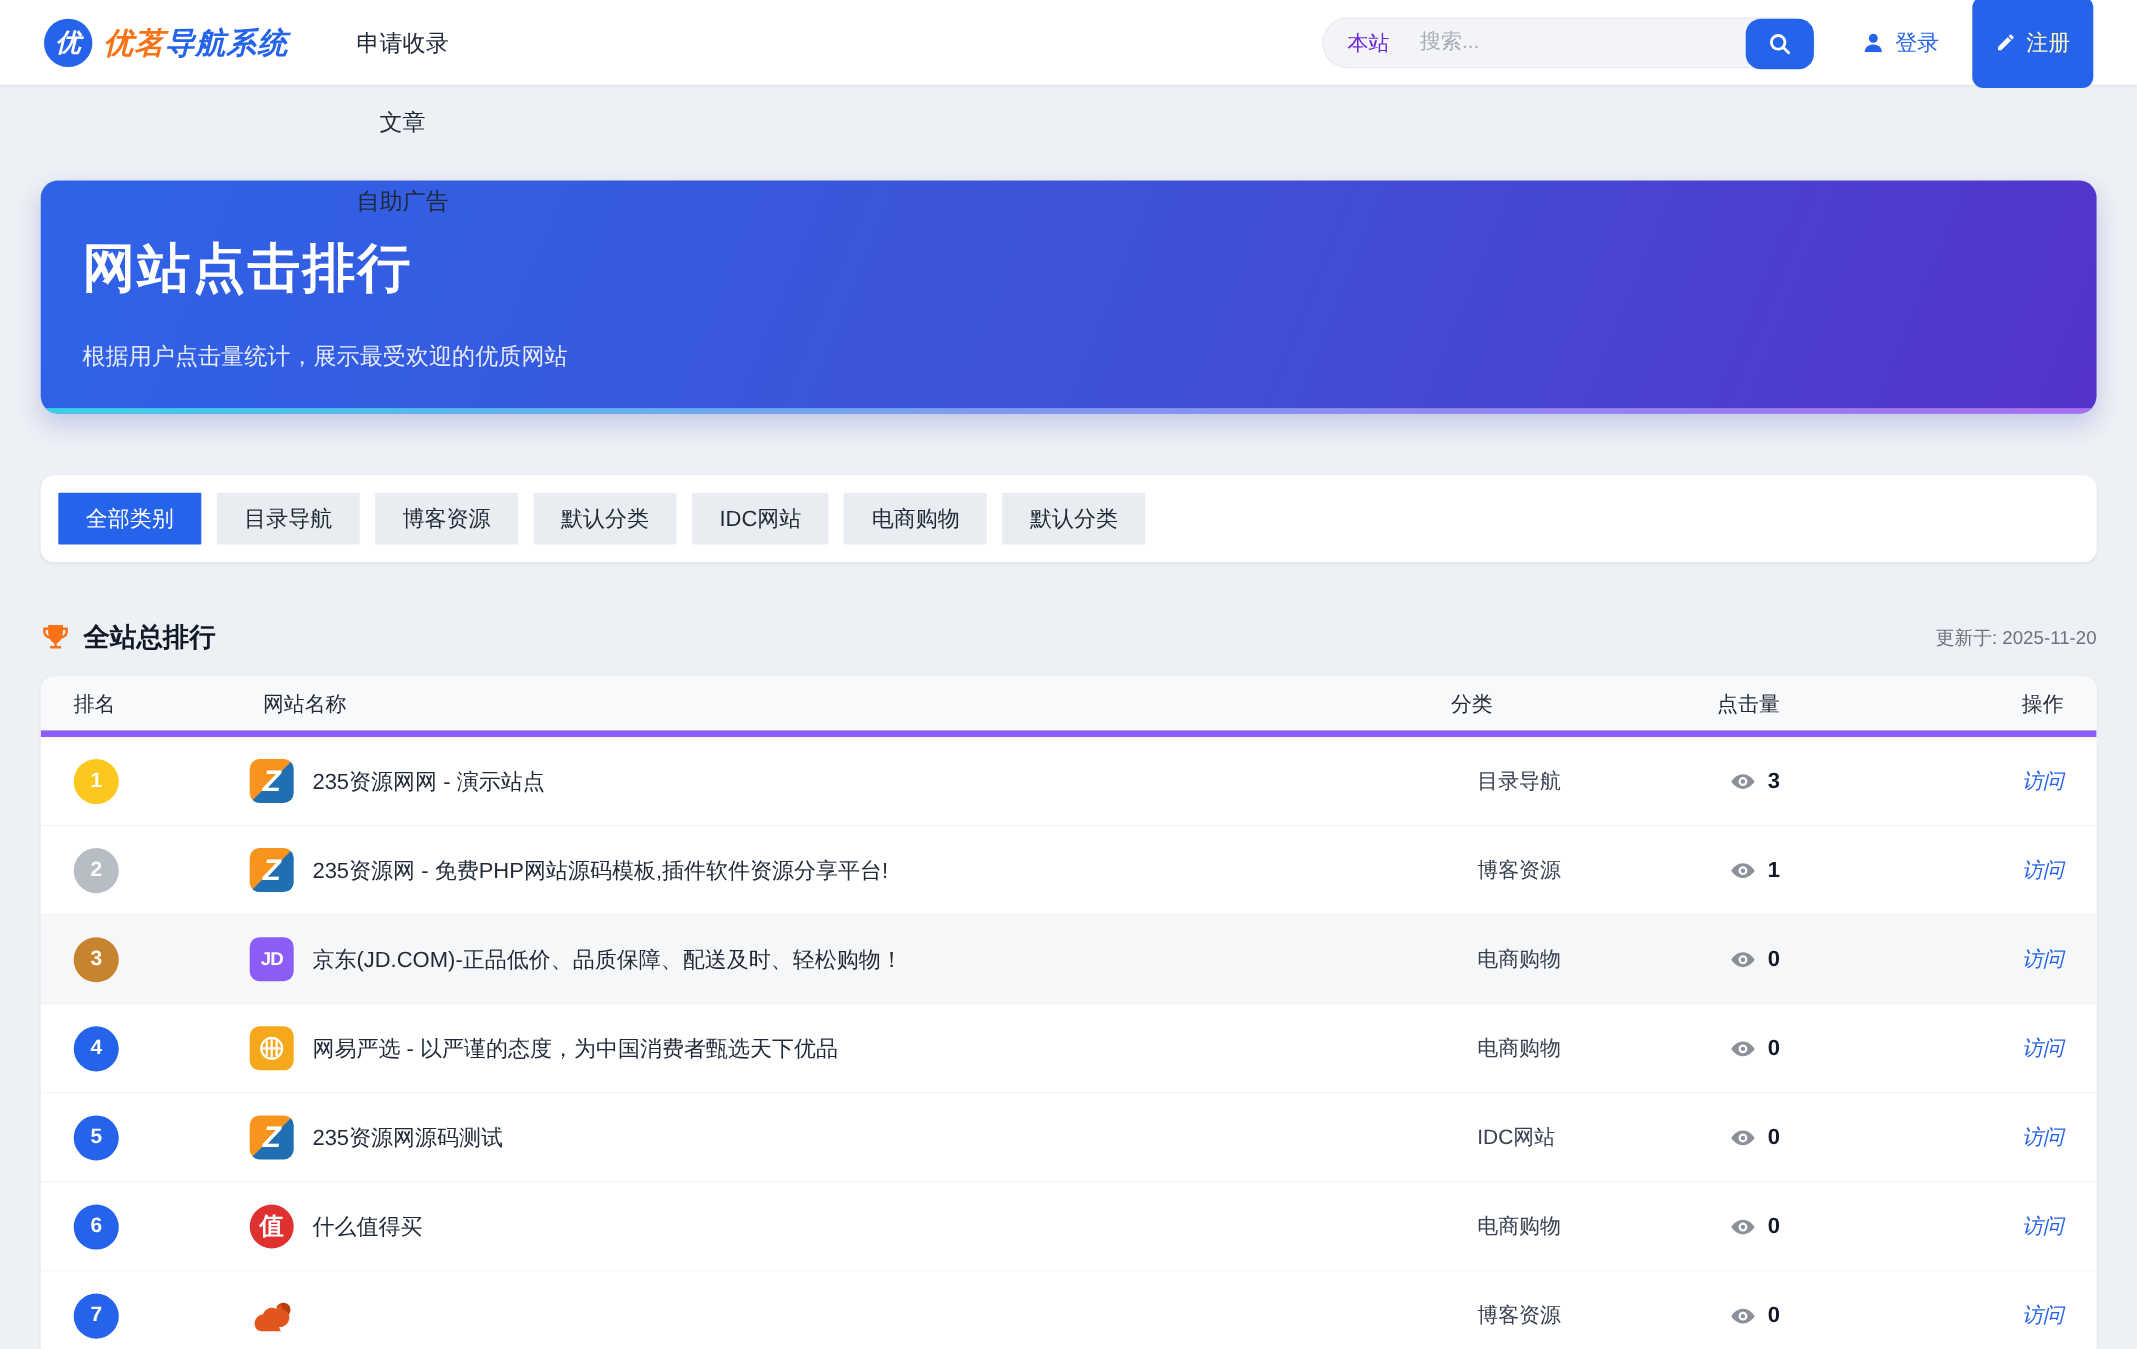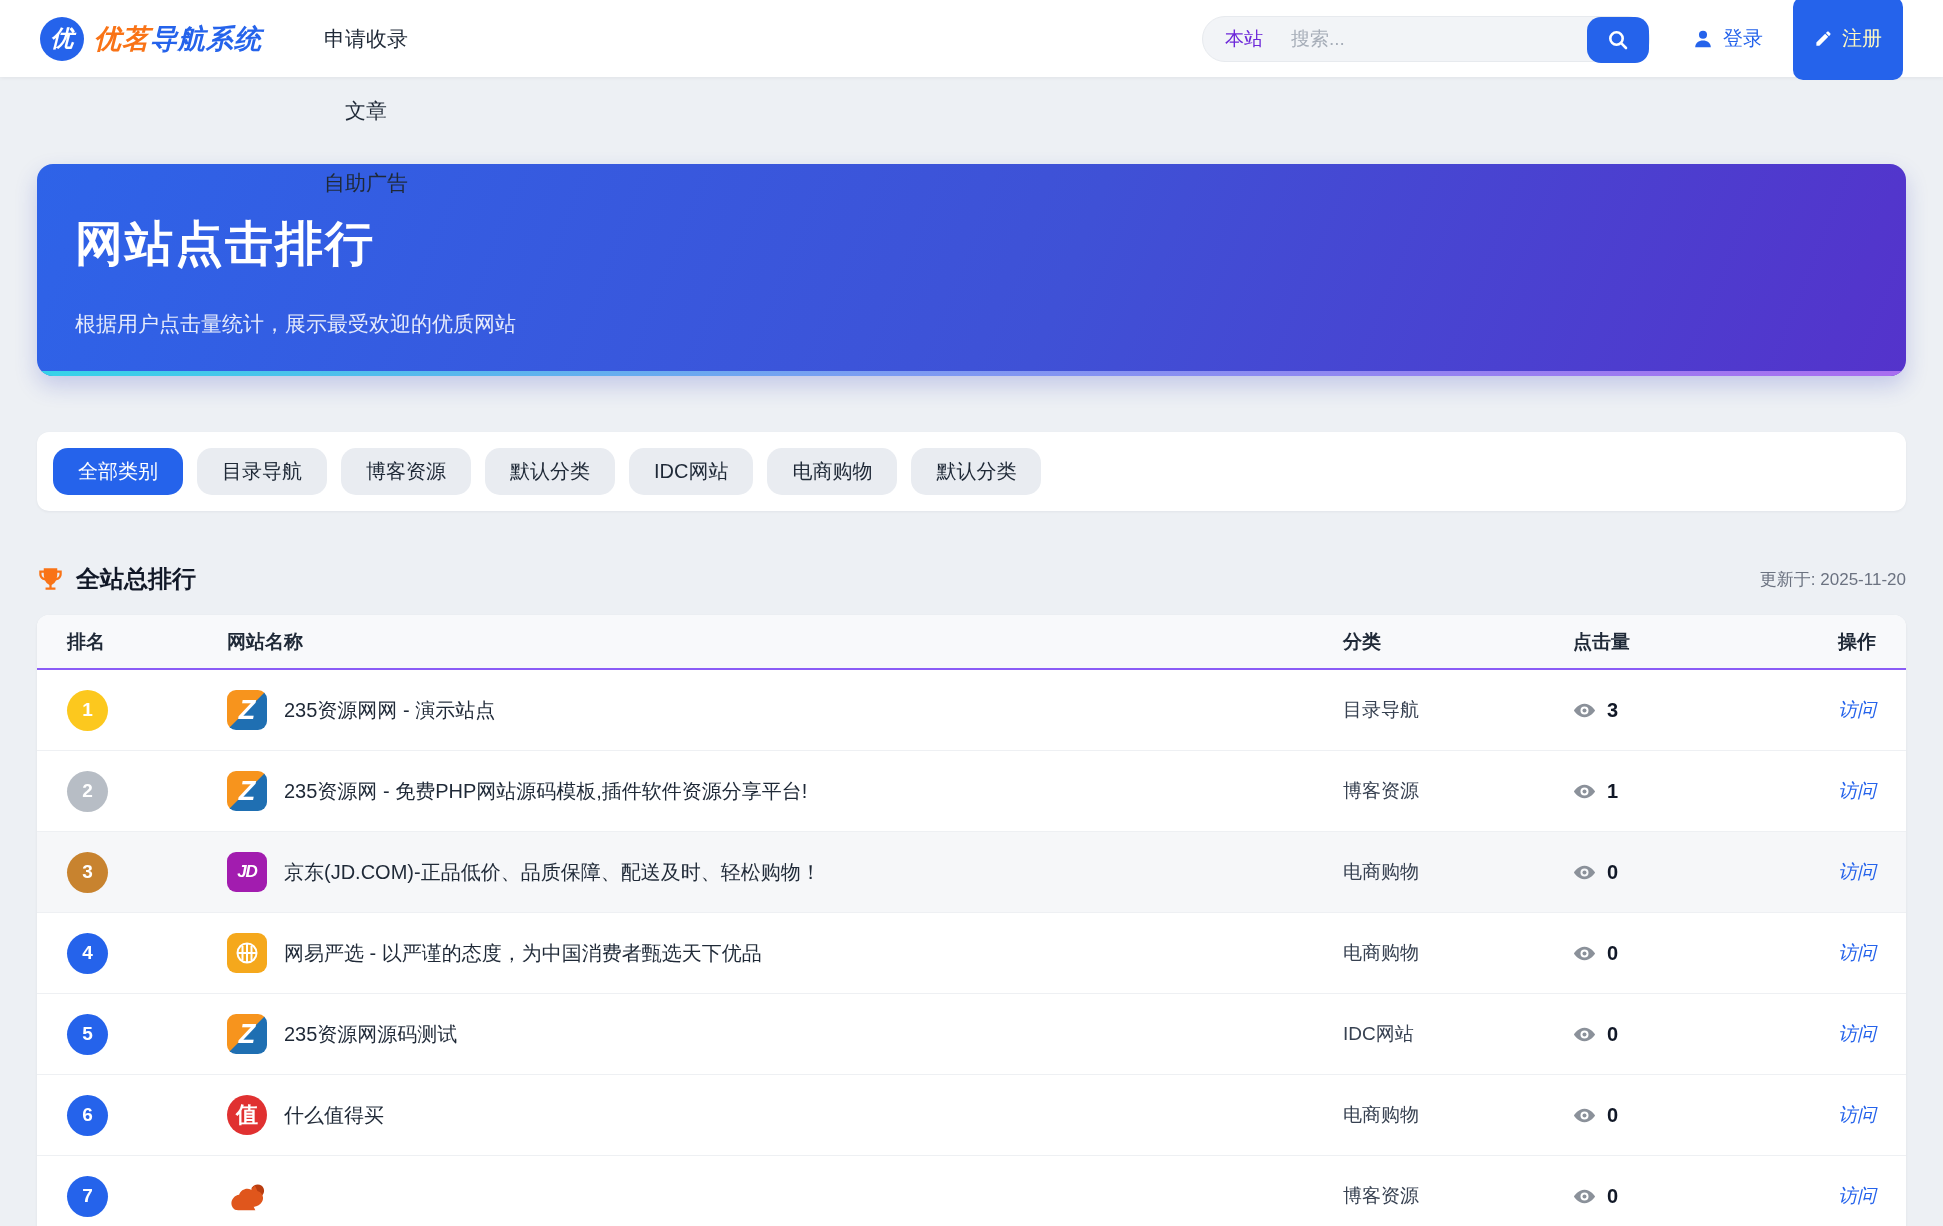--- a/index.html
+++ b/index.html
@@ -35,56 +35,56 @@
           background:linear-gradient(112deg,#2e63e8 0%,#3f51d6 55%,#5433cb 100%);
           padding:48px 38px; box-shadow:0 10px 22px rgba(49,66,190,.22); }
   .hero h1 { font-size:48px; font-weight:800; color:#fff; letter-spacing:2px; }
   .hero p { font-size:21px; color:rgba(255,255,255,.88); margin-top:34px; }
   .hero-strip { position:absolute; left:0; right:0; bottom:0; height:5px;
                 background:linear-gradient(90deg,#35d3e8 0%,#7b9cf2 45%,#a96df0 100%); }
 
   
   .cat-card { margin:56px 37px 0; background:#fff; border-radius:12px; padding:16px;
               display:flex; gap:14px; box-shadow:0 1px 3px rgba(15,23,42,.05); }
-  .chip { height:47px; padding:16px 25px; border-radius:15px; border:none; font-size:20px; cursor:pointer;
+  .chip { height:47px; padding:16px 25px; border-radius:1px; border:none; font-size:20px; cursor:pointer;
           font-family:inherit; background:#e9ecf1; color:#1f2937; display:flex; align-items:center; }
   .chip.active { background:#2563eb; color:#fff; }
 
   
   .sec-head { display:flex; align-items:center; margin:52px 37px 20px; }
   .sec-head h2 { font-size:24px; font-weight:800; color:#111827; margin-left:12px; }
   .updated { margin-left:auto; font-size:17px; color:#6b7280; }
 
   
   .table-card { margin:0 37px; background:#fff; border-radius:12px 12px 0 0;
                 box-shadow:0 1px 3px rgba(15,23,42,.06); overflow:hidden; }
   .thead, .trow { display:grid; grid-template-columns:160px 1fr 230px 170px 133px;
                   align-items:center; padding:0 30px; }
-  .thead { height:55px; background:#f8f9fb; border-bottom:2px solid #8b5cf6;
-           font-size:19px; font-weight:700; color:#1f2937; }
+  .thead { height:55px; background:#f8f9fb; border-bottom:6px solid #8b5cf6;
+           font-size:19px; font-weight:400; color:#1f2937;gap:12px; }
   .th-action { text-align:right; }
   .trow { height:81px; border-bottom:1px solid #eef0f3; background:#fff; }
   .trow.hl { background:#f6f7f9; }
   .badge { width:41px; height:41px; border-radius:50%; display:flex; align-items:center;
            justify-content:center; color:#fff; font-weight:700; font-size:19px; }
   .badge.gold   { background:#fcc81e; }
   .badge.silver { background:#b7bdc5; }
   .badge.bronze { background:#c8832f; }
   .badge.blue   { background:#2563eb; }
   .col-name { display:flex; align-items:center; gap:17px; min-width:0; }
   .site-name { font-size:20px; color:#1f2937; font-weight:500; white-space:nowrap; overflow:hidden; }
   .col-cat { font-size:19px; color:#374151; }
   .col-clicks { display:flex; align-items:center; gap:11px; font-size:20px; color:#111827; font-weight:600; }
   .visit { color:#2563eb; font-size:19px; display:block; text-align:right;font-style:italic; }
 
   
   .fv { width:40px; height:40px; border-radius:9px; display:flex; align-items:center; justify-content:center;
         font-weight:800; color:#fff; flex:0 0 auto; }
   .fv-z235 { background:linear-gradient(135deg,#f7941d 49%,#1f6fb2 51%); font-style:italic; font-size:27px; }
-  .fv-jd   { background:#a21caf; font-size:17px; font-style:italic; letter-spacing:-1px; }
+  .fv-jd   { background:#8b5cf6; font-size:17px; letter-spacing:-1px; }
   .fv-zhi  { background:#e03131; border-radius:50%; font-size:22px; }
   .fv-yx   { background:#f5a81c; }
   .fv-ss   { background:transparent; }
 </style>
 </head>
 <body>
 
 <div class="header">
   <div class="logo">
     <span class="logo-badge">优</span>

